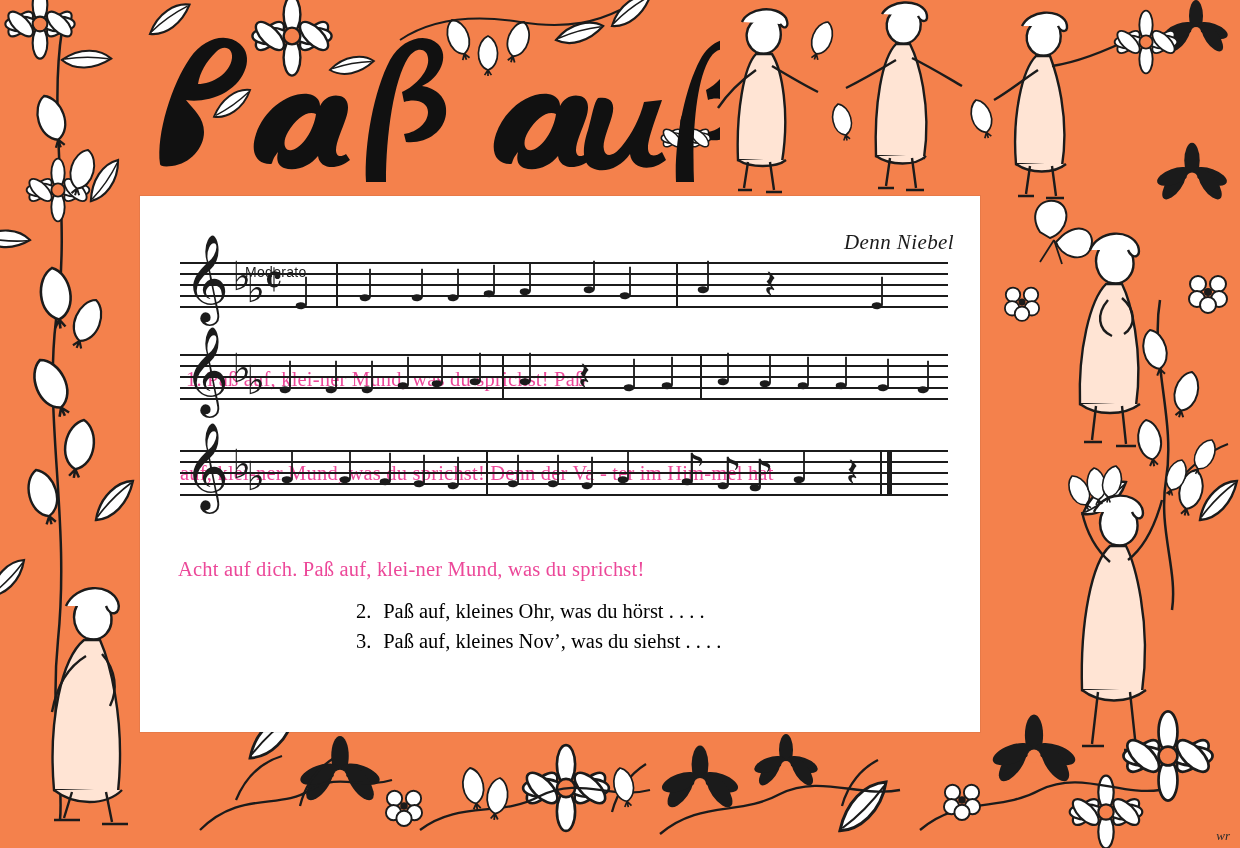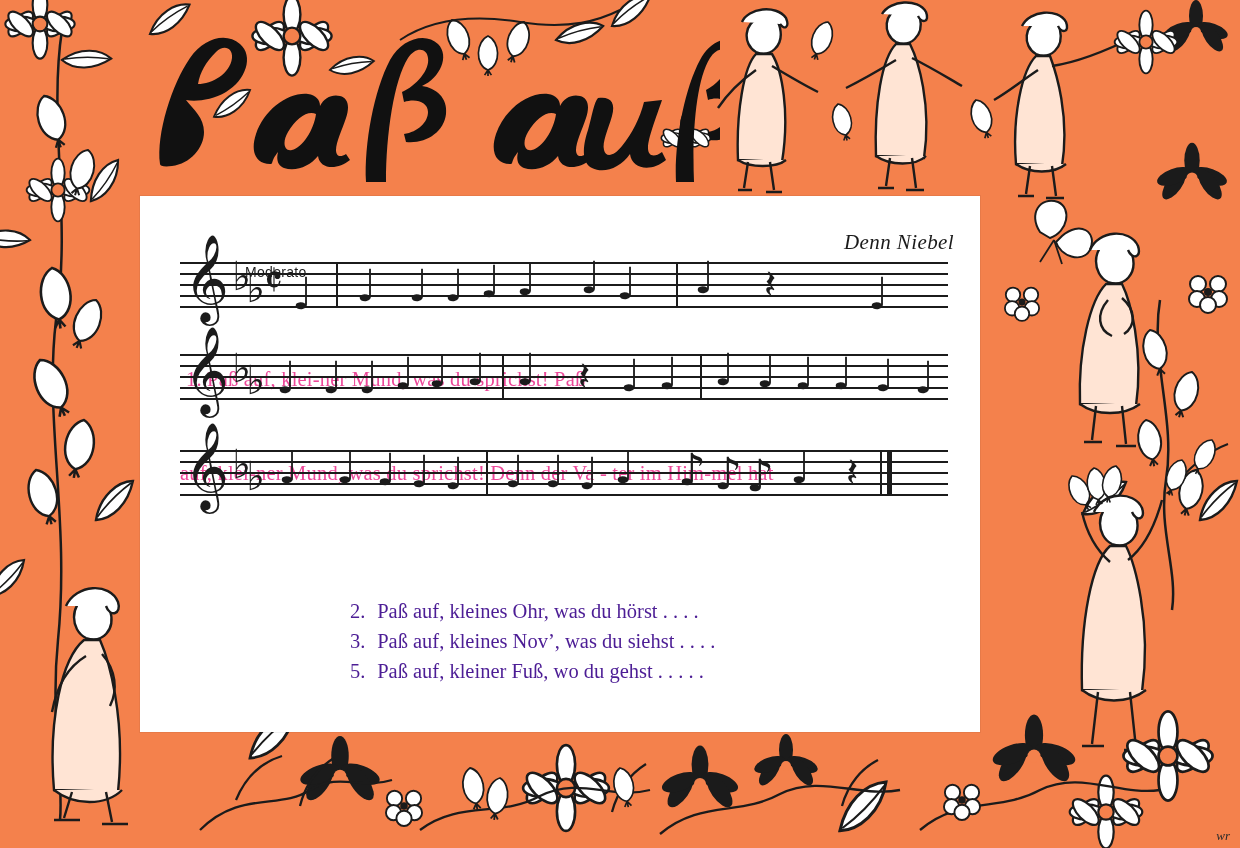--- a/index.html
+++ b/index.html
@@ -133,23 +133,23 @@
     color: #ec4899;
     font-size: 20.5px;
     letter-spacing: 0.2px;
     white-space: nowrap;
   }
   .lyric-line.w1 { top: 172px; left: 46px; }
   .lyric-line.w2 { top: 266px; left: 40px; }
   .lyric-line.w3 { top: 362px; left: 38px; }
   .verses {
     position: absolute;
-    left: 210px;
+    left: 216px;
     top: 400px;
-    color: #4c1d95;
+    color: #000000;
   }
   .verse {
     font-size: 20.5px;
     line-height: 30px;
     white-space: nowrap;
   }
   .verse .num { display: inline-block; width: 22px; }
   .verse b { font-weight: bold; }
   
   .title {
@@ -519,31 +519,28 @@
         <span class="note" style="left:434px; top:-4px;">♩</span>
         <span class="note" style="left:498px; top:-2px;">♪</span>
         <span class="note" style="left:534px; top:2px;">♪</span>
         <span class="note" style="left:566px; top:4px;">♪</span>
         <span class="note" style="left:610px; top:-4px;">♩</span>
         <span class="rest" style="left:666px; top:2px;">𝄽</span>
         <div class="barline" style="left:700px;"></div>
         <div class="barline thick" style="left:707px;"></div>
       </div>
     </div>
+    <div class="lyric-line w3">Acht   auf    dich. Paß      auf, klei-ner Mund,  was  du   sprichst!</div>
 
     <div class="verses">
       <div class="verse">
         <span class="num">2.</span>
         <span>Paß auf, kleines Ohr, was du hörst . . . .</span>
       </div>
       <div class="verse">
         <span class="num">3.</span>
         <span>Paß auf, kleines Nov’, was du siehst . . . .</span>
       </div>
-      <div class="verse">
-        <span class="num">5.</span>
-        <span>Paß auf, kleiner Fuß, wo du gehst . . . . .</span>
-      </div>
     </div>
   </div>
 
   <div class="signature">wr</div>
 </div>
 
 </body></html>

